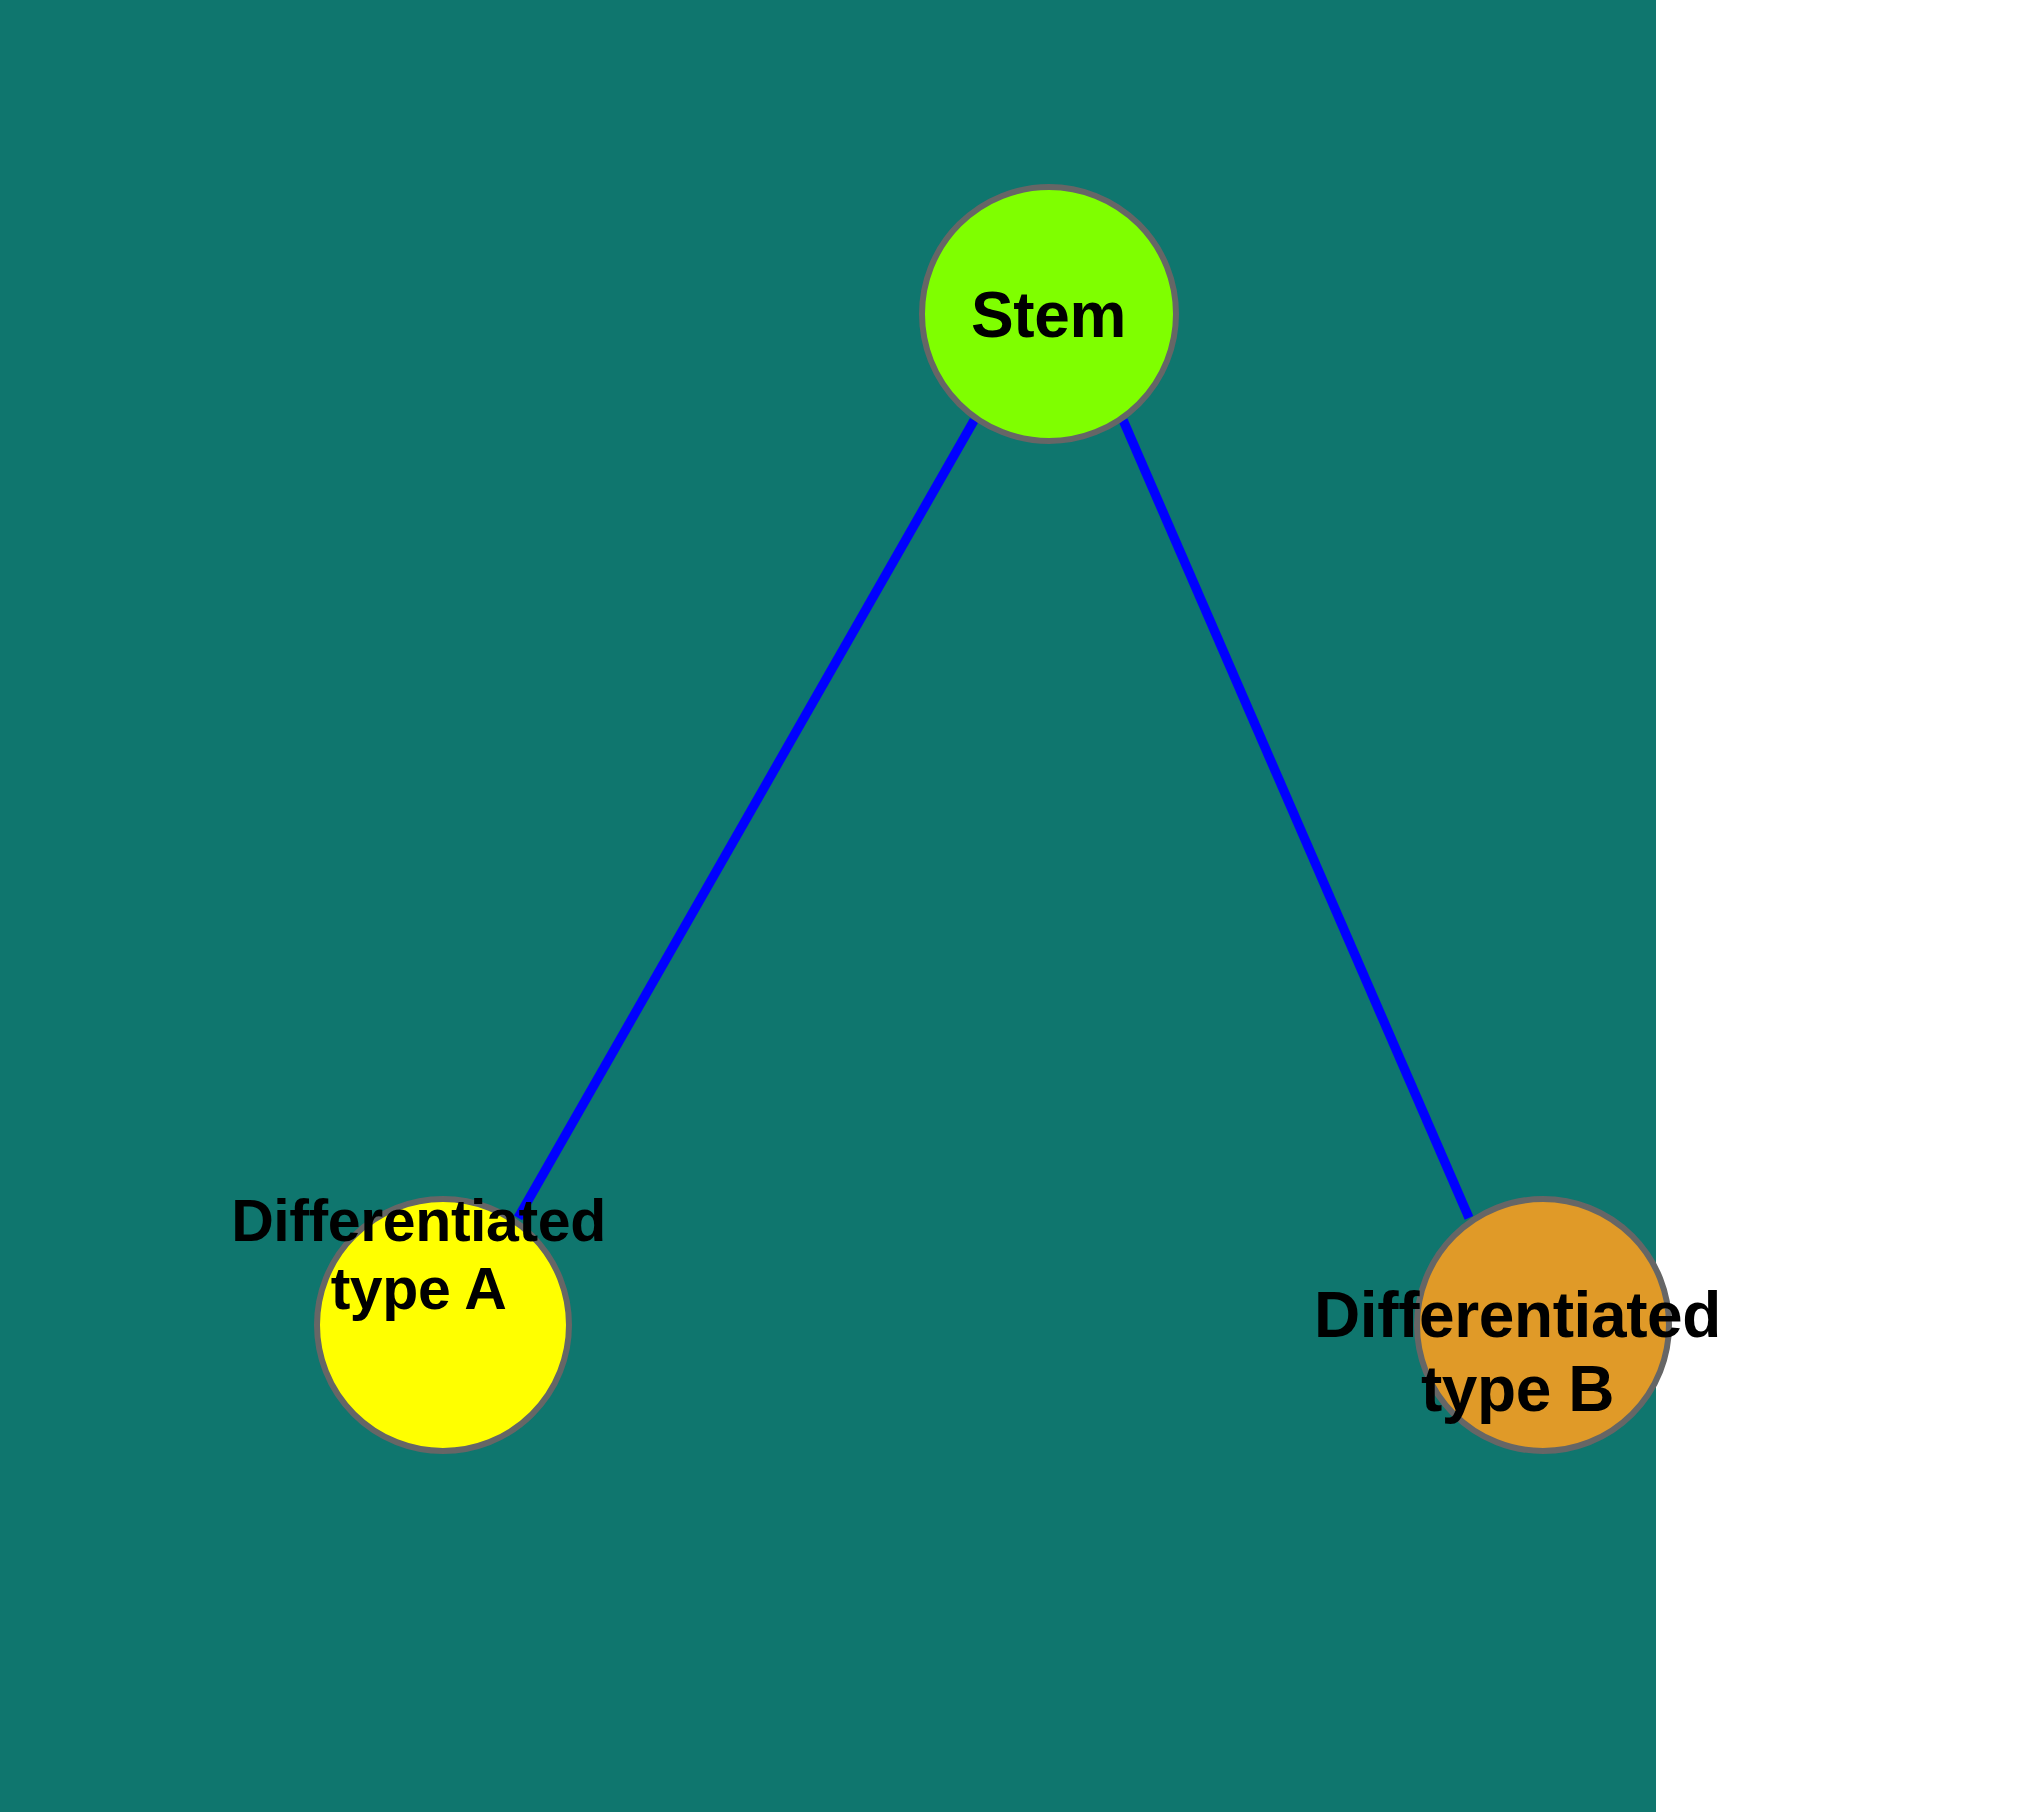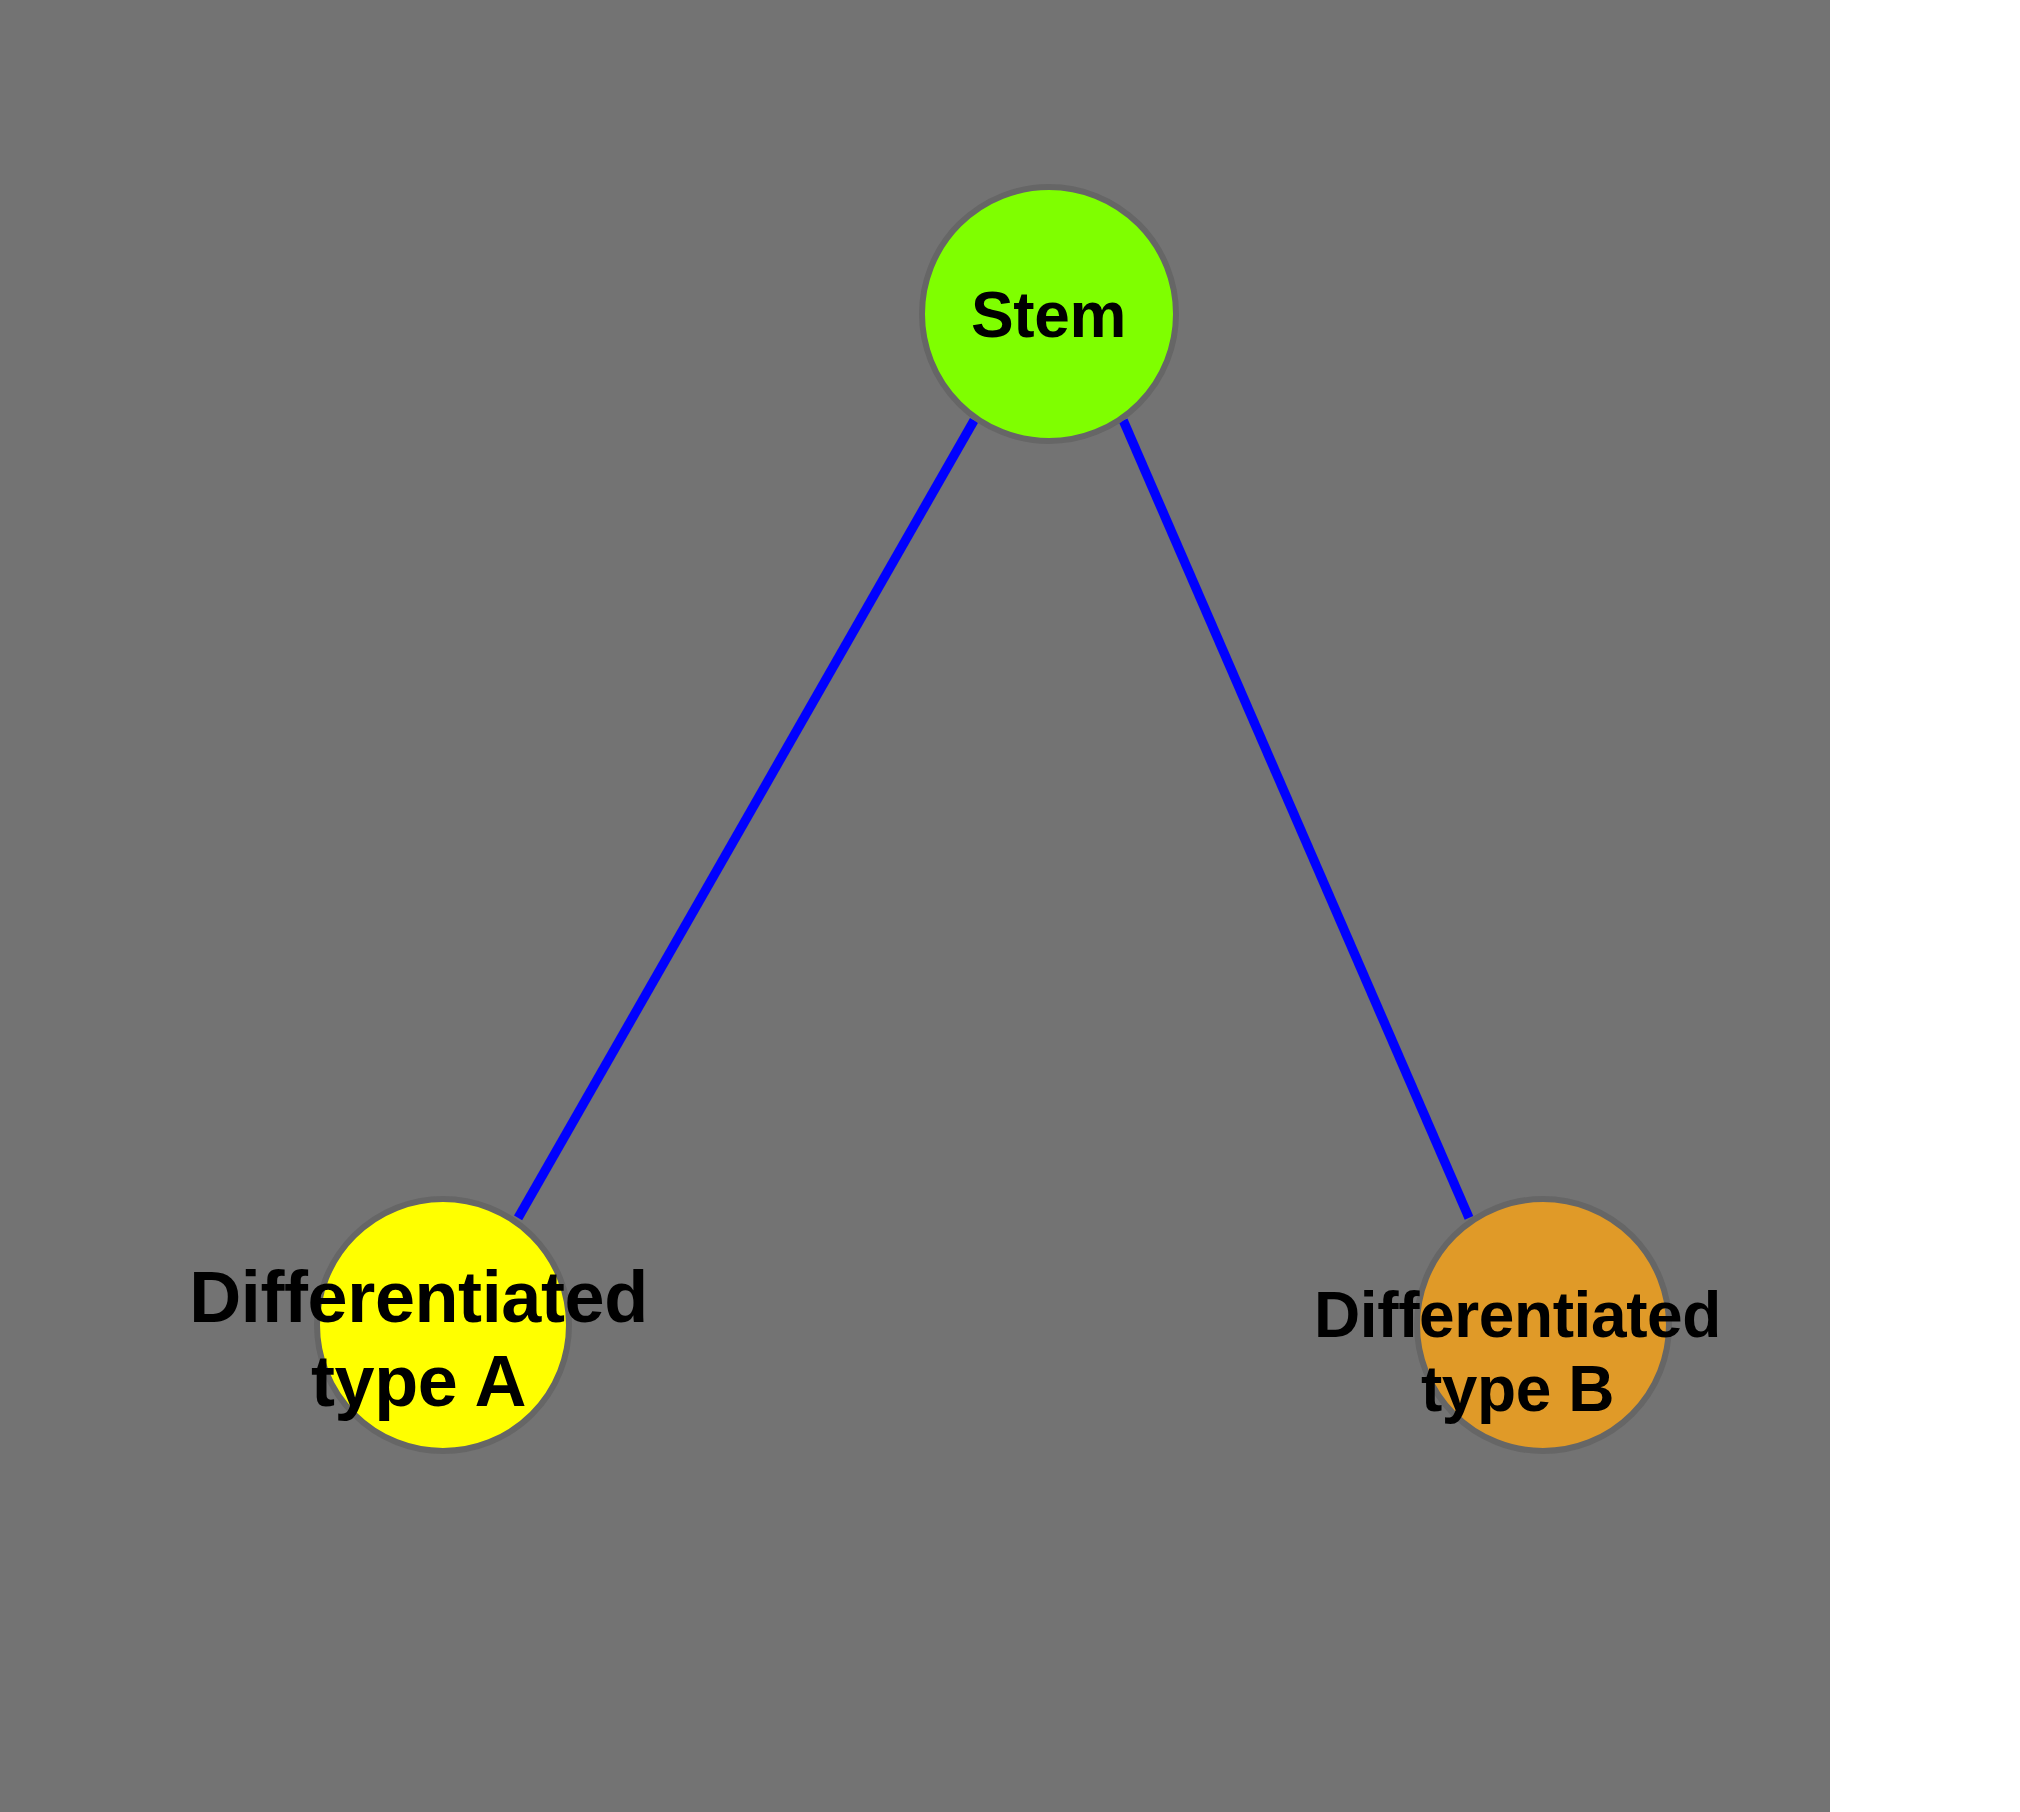--- a/index.html
+++ b/index.html
@@ -7,23 +7,23 @@
     padding: 0;
   }
   body {
     width: 2021px;
     height: 1812px;
     overflow: hidden;
     font-family: "Liberation Sans", sans-serif;
   }
   #graph-canvas {
     position: relative;
-    width: 1830px;
+    width: 1656px;
     height: 1812px;
-    background: #737373;
+    background: #0f766e;
   }
   #edge-layer {
     position: absolute;
     left: 0;
     top: 0;
     width: 2021px;
     height: 1812px;
   }
   .node {
     position: absolute;
@@ -60,23 +60,23 @@
   
   #node-diff-a {
     left: 314px;
     top: 1196px;
     width: 258px;
     height: 258px;
     background: #ffff00;
   }
   #label-diff-a {
     left: 164px;
-    top: 1256px;
+    top: 1187px;
     width: 509px;
-    font-size: 72px;
+    font-size: 59px;
   }
 
   
   #node-diff-b {
     left: 1414px;
     top: 1196px;
     width: 258px;
     height: 258px;
     background: #e09a28;
   }

